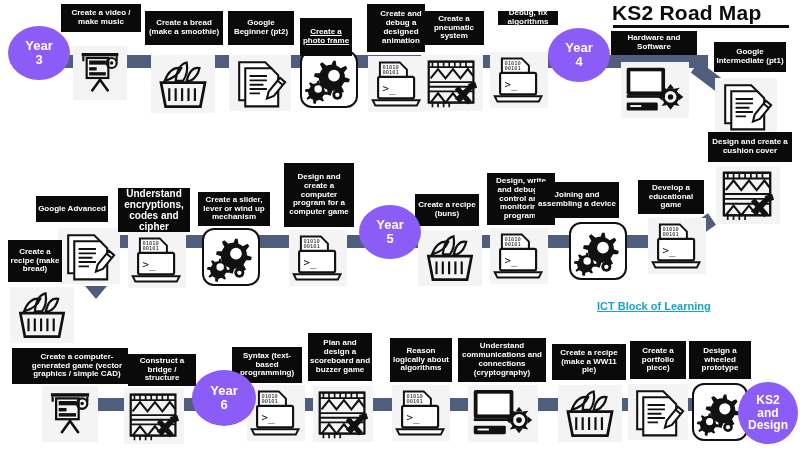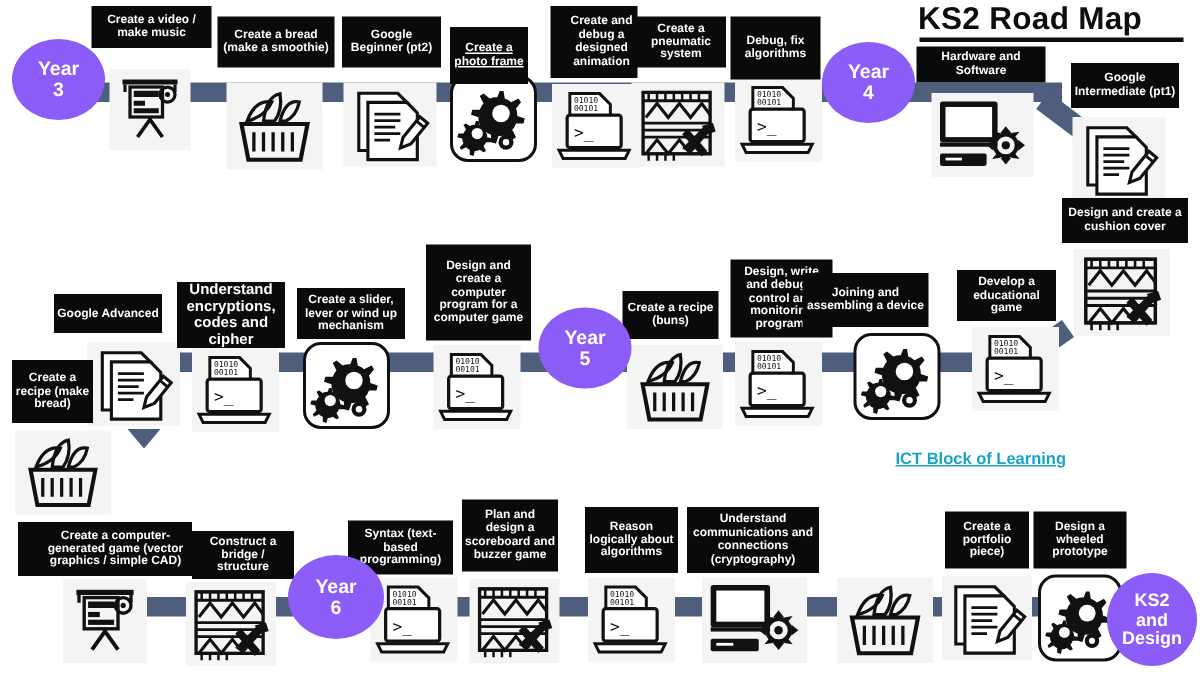--- a/index.html
+++ b/index.html
@@ -234,21 +234,21 @@
       <path d="M8 50 L16 40 L24 50 L32 40 L40 50" fill="none" stroke="#111" stroke-width="2.2"></path>
       <path d="M6 50 h48 M10 50 v5 M16 50 v5 M22 50 v5 M28 50 v5" stroke="#111" stroke-width="1.8"></path>
       <g transform="translate(32,28)">
         <path d="M2 18 L18 2 l4 4 L8 22z" fill="#111"></path>
         <path d="M16 2 l8-2 2 6 -6 2z" fill="#111"></path>
         <path d="M20 20 L6 4 l-4 4 14 16z" fill="#111"></path>
       </g>
     </svg>
   </div>
 
-  <div class="label-box" style="left:487px;top:11px;width:60px;height:42px;font-size:8px;">Debug, fix algorithms</div>
+  <div class="label-box" style="left:498px;top:11px;width:60px;height:14px;font-size:8px;">Debug, fix algorithms</div>
   <div class="icon-tile" style="left:490px;top:52px;width:58px;height:56px;">
     <svg viewBox="0 0 62 60" width="56" height="54">
       <path d="M12 6 h22 l8 8 v10 h-30z" fill="#fff" stroke="#111" stroke-width="2.2"></path>
       <text x="15" y="13" font-size="6" font-family="monospace" fill="#111">01010</text>
       <text x="15" y="19" font-size="6" font-family="monospace" fill="#111">00101</text>
       <rect x="10" y="22" width="40" height="24" rx="2" fill="#fff" stroke="#111" stroke-width="2.4"></rect>
       <text x="15" y="39" font-size="12" font-family="monospace" fill="#111">&gt;_</text>
       <path d="M4 48 h52 l-3 6 h-46z" fill="#fff" stroke="#111" stroke-width="2.2"></path>
     </svg>
   </div>
@@ -495,20 +495,21 @@
       <rect x="4" y="34" width="42" height="3" fill="#111"></rect>
       <rect x="4" y="42" width="34" height="9" rx="1.5" fill="#111"></rect>
       <rect x="8" y="45" width="12" height="2" fill="#fff"></rect>
       <circle cx="52" cy="36" r="8" fill="none" stroke="#111" stroke-width="3"></circle>
       <circle cx="52" cy="36" r="3" fill="#111"></circle>
       <path d="M52 22 l4 5 h-8z M52 50 l4-5 h-8z M38 36 l5 4 v-8z M66 36 l-5 4 v-8z" fill="#111"></path>
       <path d="M42 26 l6 1 -1 5z M62 26 l-6 1 1 5z M42 46 l6-1 -1-5z M62 46 l-6-1 1-5z" fill="#111"></path>
     </svg>
   </div>
 
+  <div class="label-box" style="left:552px;top:344px;width:74px;height:36px;font-size:8px;">Create  a recipe (make a WW11 pie)</div>
   <div class="icon-tile" style="left:558px;top:385px;width:64px;height:57px;">
     <svg viewBox="0 0 64 60" width="60" height="55">
       <path d="M12 26 q6 -16 18 -14 q-4 10 -18 14z" fill="none" stroke="#111" stroke-width="2.4"></path>
       <path d="M24 26 q2 -18 12 -20 q2 12 -4 20z" fill="none" stroke="#111" stroke-width="2.4"></path>
       <path d="M36 26 q4 -16 14 -14 q-2 10 -10 14z" fill="none" stroke="#111" stroke-width="2.4"></path>
       <path d="M8 28 h48 l-5 26 h-38z" fill="none" stroke="#111" stroke-width="3"></path>
       <path d="M17 34 v14 M24 34 v14 M31 34 v14 M38 34 v14 M45 34 v14" stroke="#111" stroke-width="2.4"></path>
     </svg>
   </div>
 

